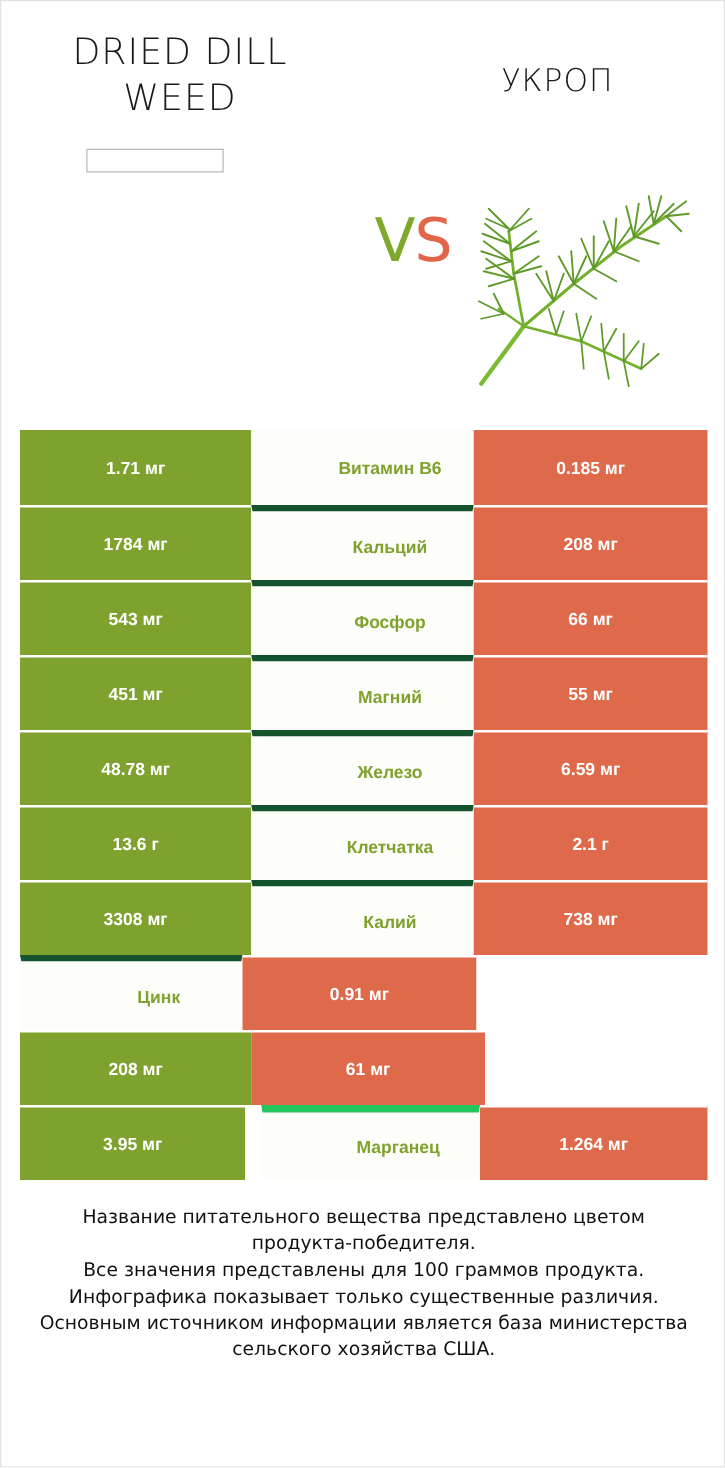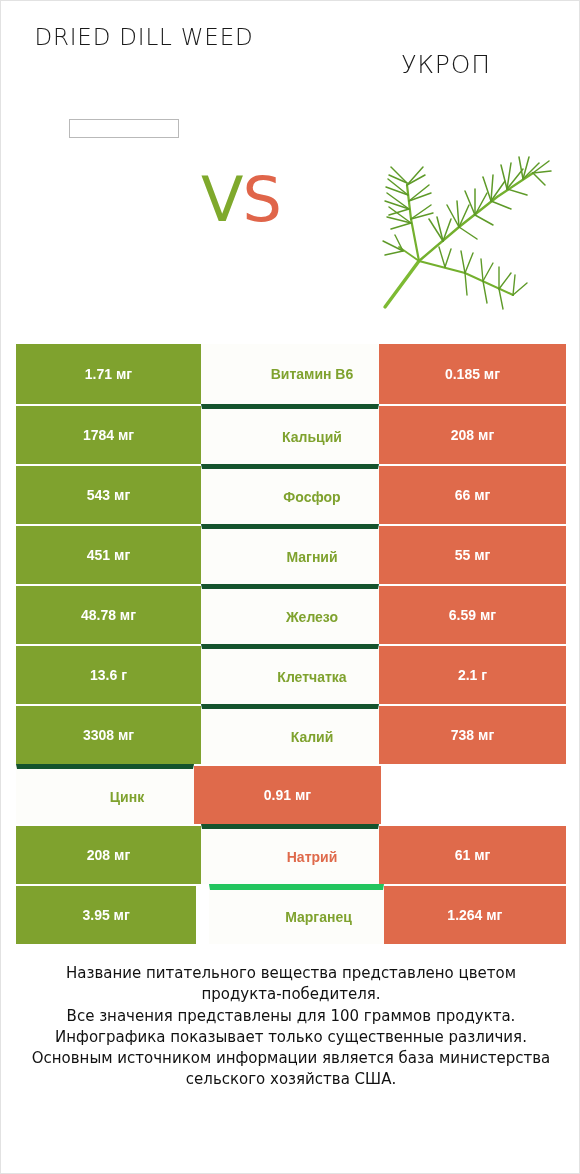--- a/index.html
+++ b/index.html
@@ -32,21 +32,21 @@
     height: 330px;
   }
   .title {
     position: absolute;
     font-family: "DejaVu Sans", sans-serif;
     font-weight: 300;
     color: #1a1a1a;
     text-align: center;
     letter-spacing: 0.8px;
     line-height: 1.28;
-    font-size: 23px;
+    font-size: 29px;
   }
   .title-left {
     left: 18px;
     top: 22px;
     width: 250px;
   }
   .title-right {
     left: 330px;
     top: 48px;
     width: 230px;
@@ -62,23 +62,23 @@
     border: 1px solid #b9b9b9;
     background: #ffffff;
     box-sizing: border-box;
   }
 
   .vs {
     position: absolute;
     left: 200px;
     top: 168px;
     width: 160px;
-    text-align: left;
+    text-align: right;
     font-family: "DejaVu Sans", sans-serif;
-    font-size: 62px;
+    font-size: 48px;
     font-weight: 400;
     letter-spacing: -1px;
     line-height: 1;
     white-space: nowrap;
   }
   .vs .v { color: #7FA92C; }
   .vs .s { color: #E0654A; }
 
   .sprig {
     position: absolute;
@@ -293,21 +293,20 @@
       <div class="cell cell-left">3308 мг</div>
       <div class="cell cell-mid">Калий</div>
       <div class="cell cell-right">738 мг</div>
     </div>
     <div class="row">
       <div class="cell cell-mid">Цинк</div>
       <div class="cell cell-right">0.91 мг</div>
     </div>
     <div class="row">
       <div class="cell cell-left">208 мг</div>
-      <div class="cell cell-mid orange-win">Натрий</div>
       <div class="cell cell-right">61 мг</div>
     </div>
     <div class="row">
       <div class="cell cell-left">3.95 мг</div>
       <div class="cell cell-mid sep-orange">Марганец</div>
       <div class="cell cell-right">1.264 мг</div>
     </div>
   </div>
 
   <div class="footer">

